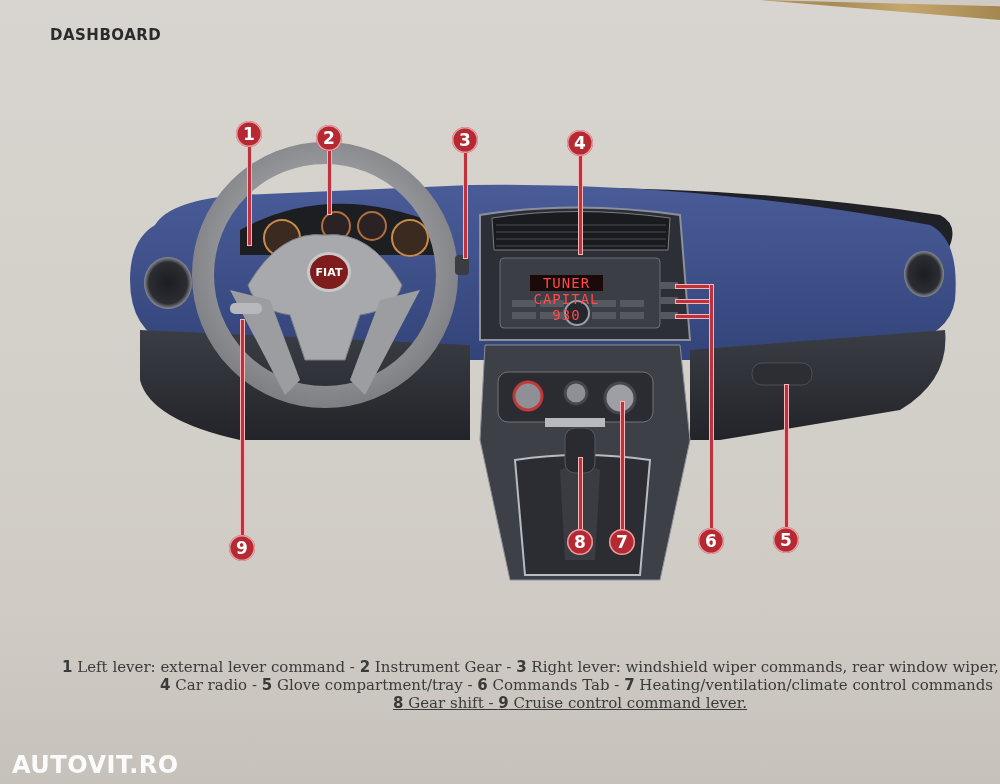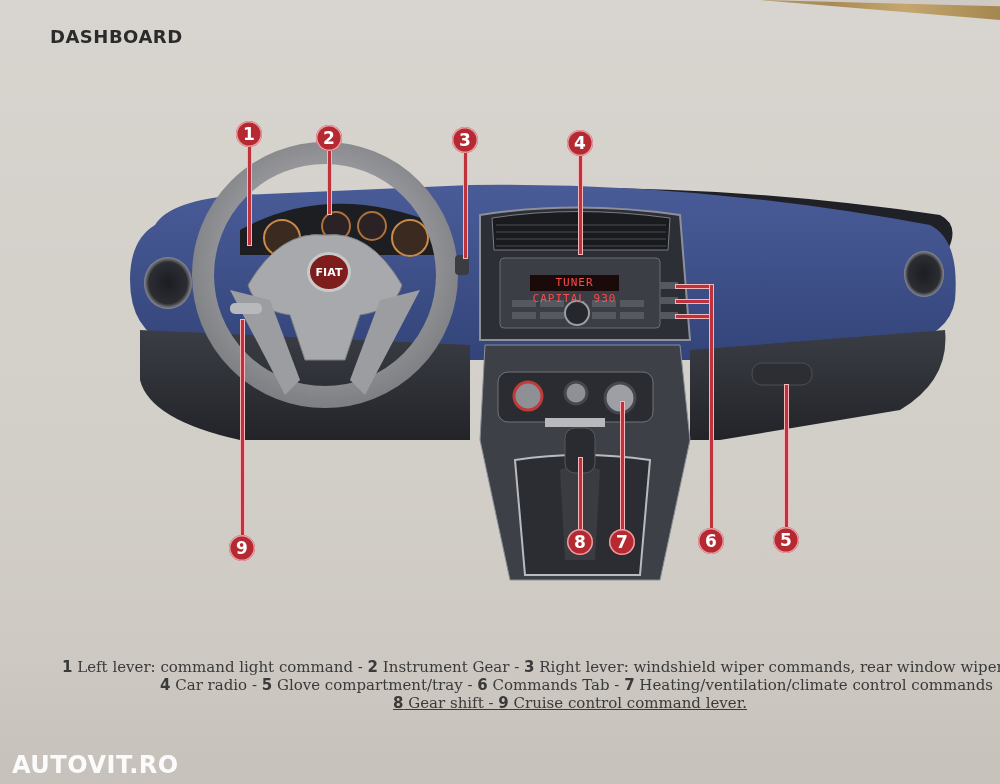--- a/index.html
+++ b/index.html
@@ -14,21 +14,21 @@
     transform:skewY(1.5deg); transform-origin:left top;
   }
   .page {
     position:absolute; left:0; top:0; width:1000px; height:784px;
     background:linear-gradient(180deg,#d8d5d0 0%,#d4d1cb 40%,#cfcbc4 80%,#c6c1ba 100%);
     clip-path:polygon(0 0, 760px 0, 1000px 20px, 1000px 784px, 0 784px);
   }
   .title {
     position:absolute; left:50px; top:26px;
     font-family:"DejaVu Sans", sans-serif; font-weight:bold;
-    font-size:18px; letter-spacing:0.5px; color:#2b2b2b;
+    font-size:15px; letter-spacing:0.5px; color:#2b2b2b;
   }
   
   .dash { position:absolute; left:0; top:0; width:1000px; height:640px; }
   .badge {
     position:absolute; width:26px; height:26px; border-radius:50%;
     background:#b52a32; color:#fff; font-weight:bold; font-size:17px;
     display:flex; align-items:center; justify-content:center;
     box-shadow:0 0 0 1.5px #e8a0a5 inset;
     font-family:"DejaVu Sans", sans-serif;
   }
@@ -39,23 +39,23 @@
     font-family:"DejaVu Serif", serif; color:#3a3a3a; font-size:15px; line-height:19px;
   }
   .cap-line { position:absolute; white-space:nowrap; }
   .cap-line b { font-family:"DejaVu Sans", sans-serif; }
   .watermark {
     position:absolute; left:12px; top:751px;
     font-family:"DejaVu Sans", sans-serif; font-weight:bold; font-size:24px;
     color:#ffffff; letter-spacing:0.5px; opacity:0.95;
   }
   .radio-display {
-    position:absolute; left:530px; top:275px; width:89px; height:16px;
+    position:absolute; left:530px; top:275px; width:73px; height:16px;
     background:#1a0a0a; color:#ff4a4a; font-family:"DejaVu Sans Mono", monospace;
-    font-size:11px; line-height:16px; text-align:center; letter-spacing:1px;
+    font-size:14px; line-height:16px; text-align:center; letter-spacing:1px;
   }
   .fiat-badge {
     position:absolute; left:307px; top:252px; width:38px; height:34px; border-radius:50%;
     background:#7f1d1d; border:3px solid #c9c9c9; color:#fff;
     font-size:11px; font-weight:bold; display:flex; align-items:center; justify-content:center;
     font-family:"DejaVu Sans", sans-serif;
   }
 </style>
 </head>
 <body>
@@ -193,21 +193,21 @@
   <div class="leader" style="left:579px;top:458px;height:71px;"></div>
   <div class="badge" style="left:567px;top:529px;">8</div>
 </div>
 <div>
   <div class="leader" style="left:241px;top:320px;height:215px;"></div>
   <div class="badge" style="left:229px;top:535px;">9</div>
 </div>
 
 <div class="caption">
   <div class="cap-line" style="left:62px;top:4px;">
-    <b>1</b><span> Left lever: command light command - </span><b>2</b><span> Instrument Gear - </span><b>3</b><span> Right lever: windshield wiper commands, rear window wiper, trip compu</span>
+    <b>1</b><span> Left lever: external lever command - </span><b>2</b><span> Instrument Gear - </span><b>3</b><span> Right lever: windshield wiper commands, rear window wiper, trip compu</span>
   </div>
   <div class="cap-line" style="left:160px;top:22px;">
     <b>4</b><span> Car radio - </span><b>5</b><span> Glove compartment/tray - </span><b>6</b><span> Commands Tab - </span><b>7</b><span> Heating/ventilation/climate control commands</span>
   </div>
   <div class="cap-line" style="left:393px;top:40px;text-decoration:underline;">
     <b>8</b><span> Gear shift - </span><b>9</b><span> Cruise control command lever.</span>
   </div>
 </div>
 
 <div class="watermark">AUTOVIT.RO</div>

